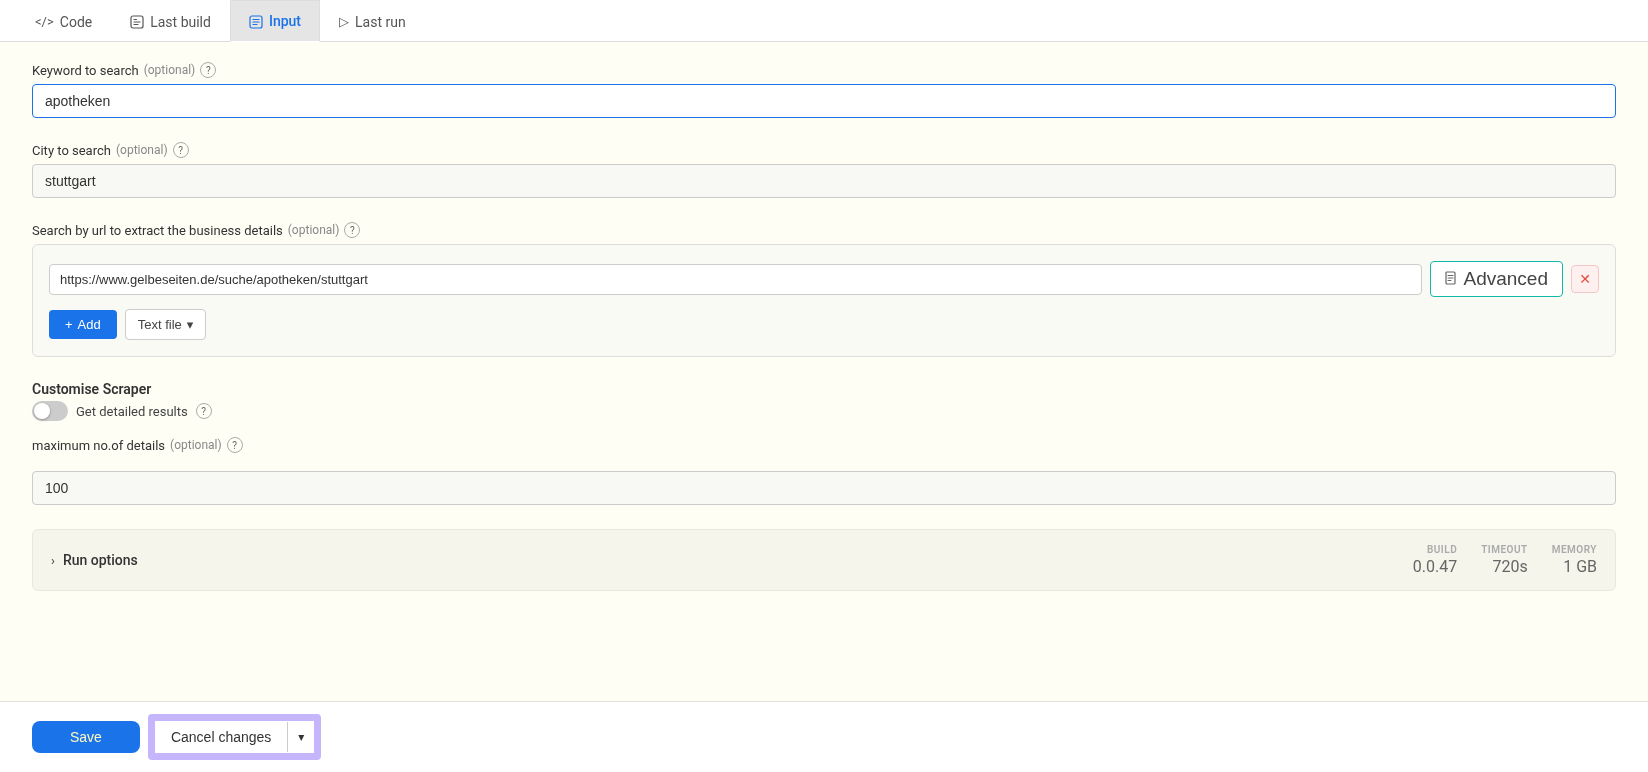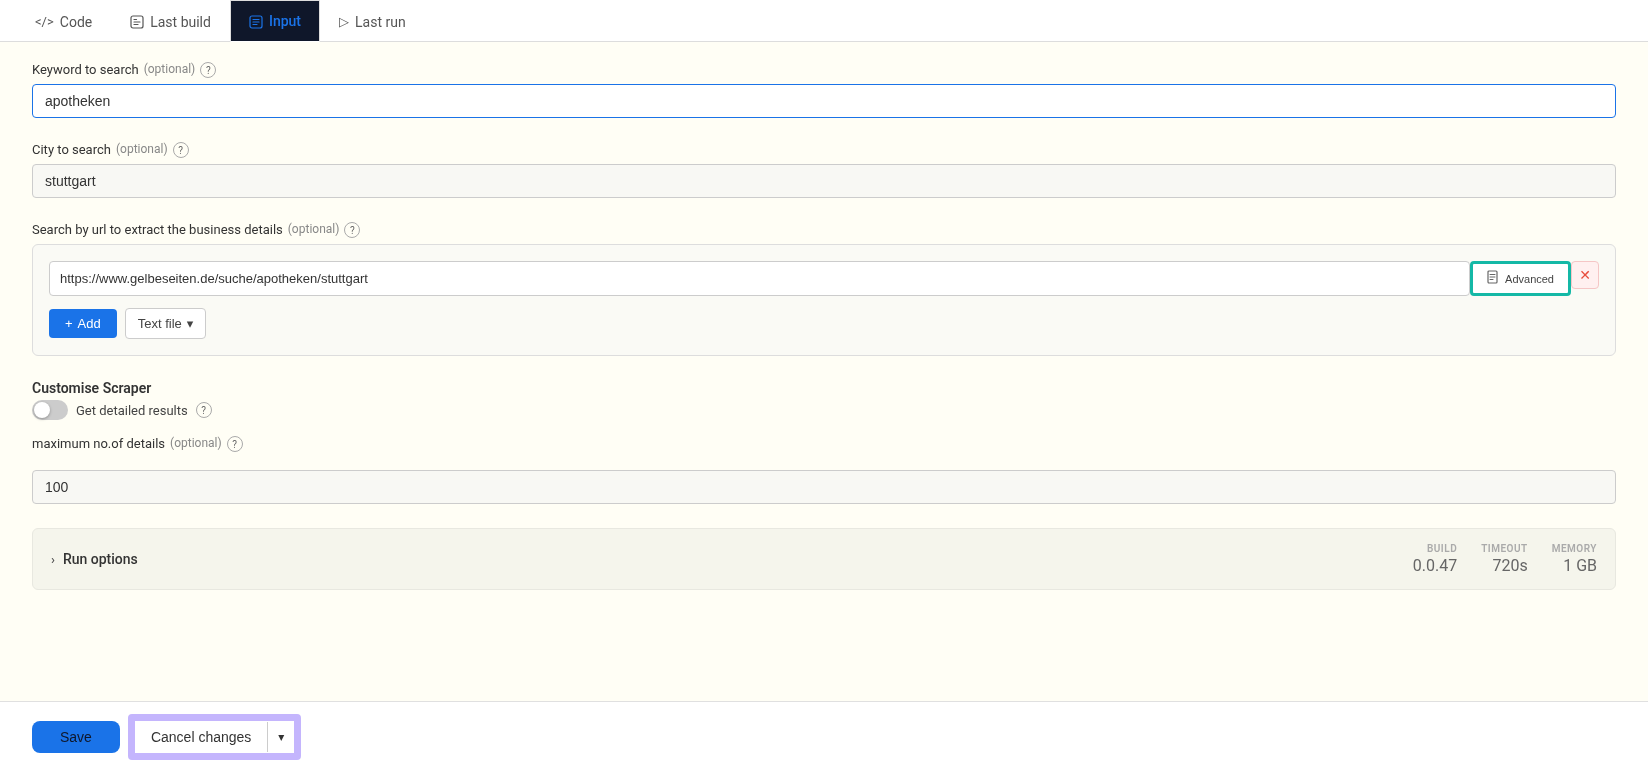--- a/index.html
+++ b/index.html
@@ -28,21 +28,21 @@
       border: 1px solid transparent;
       border-bottom: none;
       margin-bottom: -1px;
       color: #555;
       font-size: 14px;
       background: transparent;
     }
     .tab.active {
       border-color: #ddd;
       border-bottom: 1px solid #fff;
-      background: #0f172a;
+      background: #e5e5e5;
       color: #1a73e8;
       font-weight: 500;
     }
     .tab-icon {
       font-size: 13px;
       color: inherit;
     }
 
     
     .main-content {
@@ -73,21 +73,21 @@
 
     
     .form-section {
       margin-bottom: 24px;
     }
     .field-label {
       font-size: 13px;
       color: #333;
       margin-bottom: 6px;
       display: flex;
-      align-items: flex-start;
+      align-items: center;
       gap: 5px;
     }
     .field-label .optional {
       color: #888;
       font-size: 12px;
     }
     .help-icon {
       display: inline-flex;
       align-items: center;
       justify-content: center;
@@ -118,42 +118,43 @@
 
     
     .url-section {
       border: 1px solid #ddd;
       border-radius: 6px;
       padding: 16px;
       background: #fafaf5;
     }
     .url-row {
       display: flex;
-      gap: 0;
+      align-items: center;
+      gap: 8px;
       margin-bottom: 12px;
     }
     .url-input {
       flex: 1;
       padding: 7px 10px;
       border: 1px solid #ccc;
       border-radius: 4px;
       font-size: 13px;
       background: #fff;
       color: #333;
     }
     .advanced-btn {
       display: flex;
       align-items: center;
       gap: 5px;
       padding: 6px 14px;
-      border: 3px solid #14b8a6;
-      border-radius: 4px;
-      background: #fff;
-      cursor: pointer;
-      font-size: 11px;
+      border: 1px solid #14b8a6;
+      border-radius: 4px;
+      background: #fff;
+      cursor: pointer;
+      font-size: 19px;
       color: #444;
       white-space: nowrap;
     }
     .doc-icon {
       font-size: 13px;
       color: #666;
     }
     .remove-btn {
       display: flex;
       align-items: center;
@@ -300,23 +301,23 @@
       right: 0;
       background: #fff;
       border-top: 1px solid #e0e0e0;
       padding: 12px 32px;
       display: flex;
       align-items: center;
       gap: 8px;
       z-index: 100;
     }
     .save-btn {
-      padding: 8px 28px;
+      padding: 8px 38px;
       background: #1a73e8;
-      color: #0f172a;
+      color: #fef9c3;
       border: none;
       border-radius: 8px;
       cursor: pointer;
       font-size: 14px;
       font-weight: 500;
     }
 
     .cancel-btn-group {
       display: flex;
       align-items: center;

